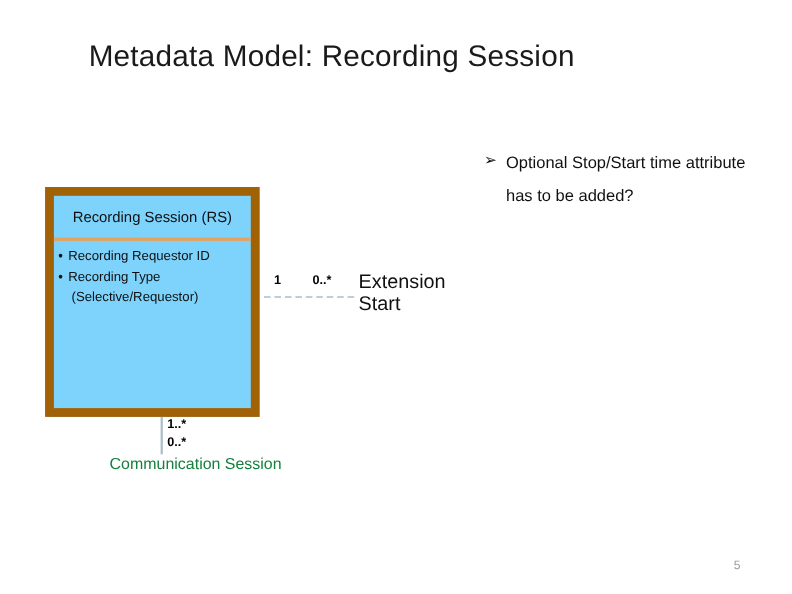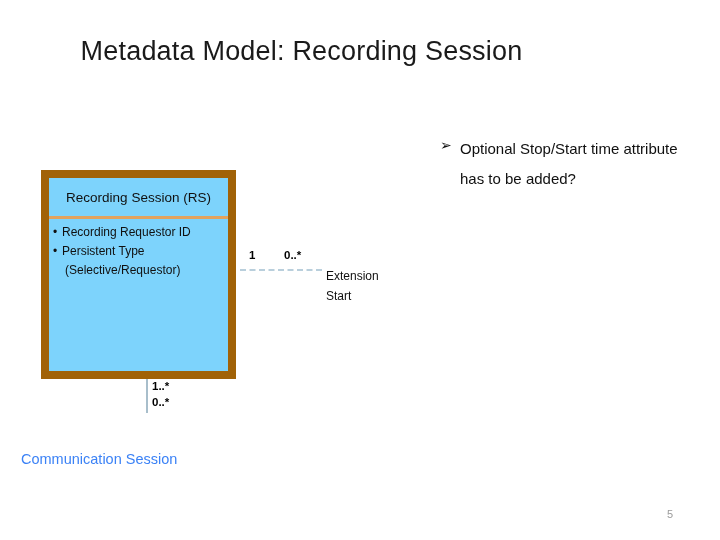--- a/index.html
+++ b/index.html
@@ -94,25 +94,24 @@
     left: 284px;
     top: 249px;
     font-size: 11.5px;
     font-weight: bold;
     color: #000000;
   }
   #extension-data-label {
     position: absolute;
     left: 326px;
     top: 246px;
-    font-size: 12px;
+    font-size: 18px;
     line-height: 20px;
     color: #101010;
     white-space: nowrap;
-    margin-top: 20px;
   }
 
   
   #assoc-csg-line {
     position: absolute;
     left: 146px;
     top: 379px;
     width: 0;
     height: 34px;
     border-left: 2px solid #a8becb;
@@ -131,25 +130,24 @@
     top: 396px;
     font-size: 11.5px;
     font-weight: bold;
     color: #000000;
   }
   #cs-group-label {
     position: absolute;
     left: 21px;
     top: 412px;
     width: 235px;
-    text-align: left;
+    text-align: right;
     font-size: 14.5px;
     line-height: 21px;
-    color: #3b82f6;
-    margin-top: 37px;
+    color: #15803d;
   }
 
   
   #open-item-note {
     position: absolute;
     left: 440px;
     top: 128px;
     width: 260px;
   }
   #open-item-heading {
@@ -194,21 +192,21 @@
 
 <div id="rs-class-box">
   <div id="rs-class-header">
     <span id="rs-class-header-label">Recording Session (RS)</span>
   </div>
   <div id="rs-class-attributes">
     <div class="attr-line">
       <span class="bullet-dot">•</span><span>Recording Requestor ID</span>
     </div>
     <div class="attr-line">
-      <span class="bullet-dot">•</span><span>Persistent Type</span>
+      <span class="bullet-dot">•</span><span>Recording Type</span>
     </div>
     <div class="attr-line indented">
       <span>(Selective/Requestor)</span>
     </div>
   </div>
 </div>
 
 <div id="assoc-ext-line"></div>
 <div id="assoc-ext-mult-left">1</div>
 <div id="assoc-ext-mult-right">0..*</div>

